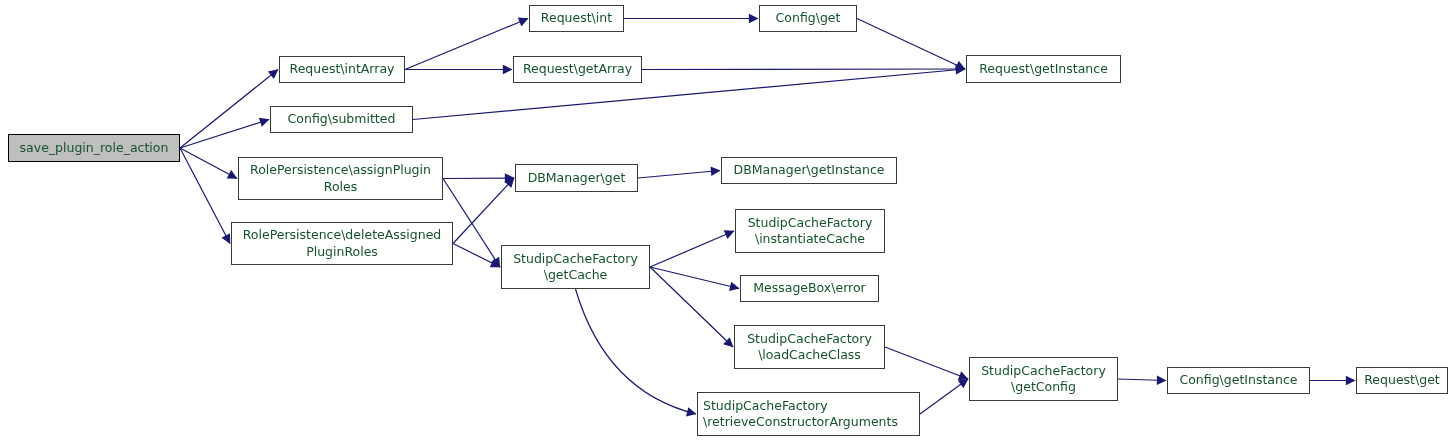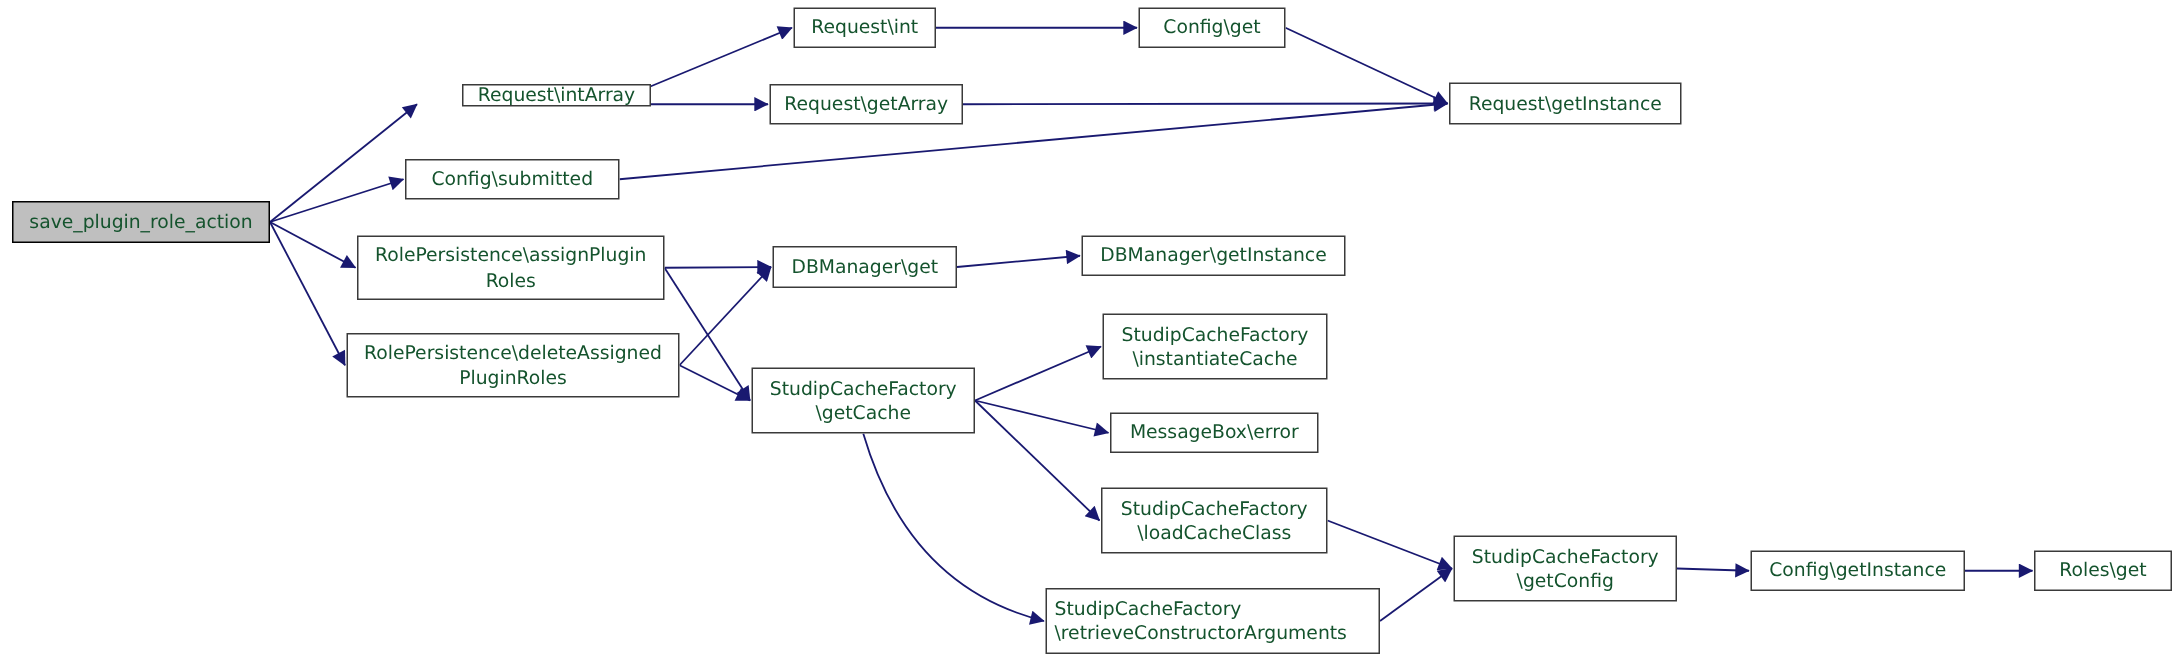--- a/index.html
+++ b/index.html
@@ -84,21 +84,21 @@
       <path d="M650,267 L733,347" class="edge-line" marker-end="url(#arrow)"></path>
       <path d="M575.5,289 Q605.625,391.5 696,414" class="edge-line" marker-end="url(#arrow)"></path>
       <path d="M885,347 L968,379" class="edge-line" marker-end="url(#arrow)"></path>
       <path d="M920,414 L968,379" class="edge-line" marker-end="url(#arrow)"></path>
       <path d="M1118,379 L1166,380.5" class="edge-line" marker-end="url(#arrow)"></path>
       <path d="M1310,380.5 L1355,380.5" class="edge-line" marker-end="url(#arrow)"></path>
     </svg>
 <div class="node root" style="left: 8px; top: 134px; width: 172px; height: 28px;">save_plugin_role_action</div>
     <div class="node" style="left: 529px; top: 5px; width: 95px; height: 27px;">Request\int</div>
     <div class="node" style="left: 759px; top: 5px; width: 98px; height: 27px;">Config\get</div>
-    <div class="node" style="left: 279px; top: 56px; width: 126px; height: 15px; margin-left: 29px;">Request\intArray</div>
+    <div class="node" style="left: 279px; top: 56px; width: 126px; height: 27px;">Request\intArray</div>
     <div class="node" style="left: 513px; top: 56px; width: 129px; height: 27px;">Request\getArray</div>
     <div class="node" style="left: 966px; top: 55px; width: 155px; height: 28px;">Request\getInstance</div>
     <div class="node" style="left: 270px; top: 106px; width: 143px; height: 27px;">Config\submitted</div>
     <div class="node" style="left: 238px; top: 157px; width: 205px; height: 43px;">RolePersistence\assignPlugin
 Roles</div>
     <div class="node" style="left: 515px; top: 164px; width: 123px; height: 28px;">DBManager\get</div>
     <div class="node" style="left: 721px; top: 157px; width: 176px; height: 27px;">DBManager\getInstance</div>
     <div class="node" style="left: 231px; top: 222px; width: 222px; height: 43px;">RolePersistence\deleteAssigned
 PluginRoles</div>
     <div class="node" style="left: 501px; top: 245px; width: 149px; height: 44px;">StudipCacheFactory
@@ -106,14 +106,14 @@
     <div class="node" style="left: 735px; top: 209px; width: 150px; height: 44px;">StudipCacheFactory
 \instantiateCache</div>
     <div class="node" style="left: 740px; top: 275px; width: 139px; height: 27px;">MessageBox\error</div>
     <div class="node" style="left: 734px; top: 325px; width: 151px; height: 44px;">StudipCacheFactory
 \loadCacheClass</div>
     <div class="node align-left" style="left: 697px; top: 392px; width: 223px; height: 44px;">StudipCacheFactory
 \retrieveConstructorArguments</div>
     <div class="node" style="left: 969px; top: 357px; width: 149px; height: 44px;">StudipCacheFactory
 \getConfig</div>
     <div class="node" style="left: 1167px; top: 367px; width: 143px; height: 27px;">Config\getInstance</div>
-    <div class="node" style="left: 1356px; top: 367px; width: 92px; height: 27px;">Roles\get</div>
+    <div class="node" style="left: 1356px; top: 367px; width: 92px; height: 27px;">Request\get</div>
   </div>
 
 </body></html>

